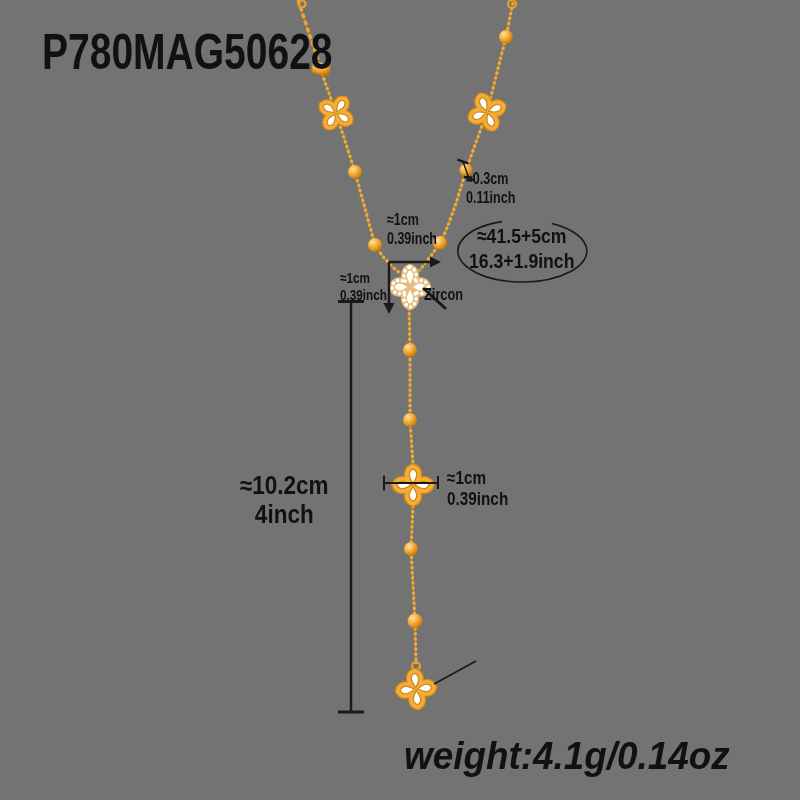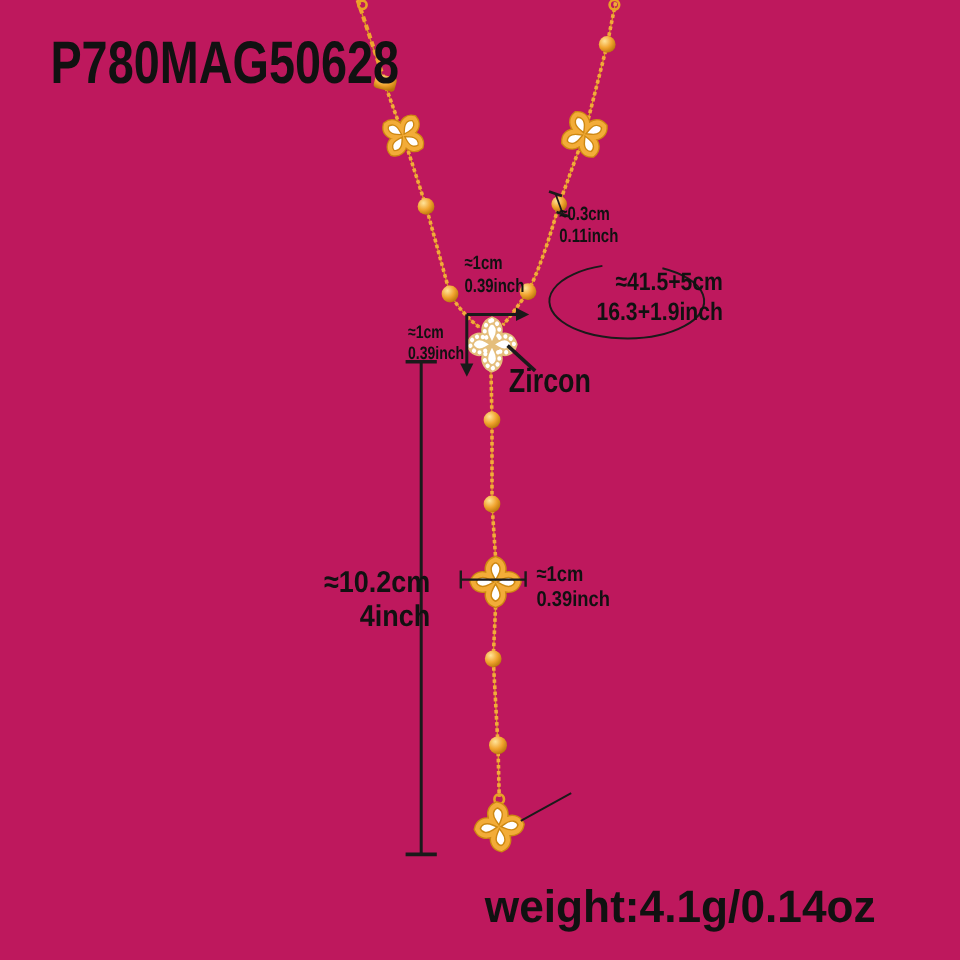--- a/index.html
+++ b/index.html
@@ -1,23 +1,23 @@
 <!DOCTYPE html>
 <html><head>
 <meta charset="utf-8">
 <style>
   html,body{margin:0;padding:0;background:#ffffff;}
   #canvas{
-    position:relative;width:800px;height:800px;background:#be185d;overflow:hidden;
+    position:relative;width:800px;height:800px;background:#737373;overflow:hidden;
     font-family:"Liberation Sans",sans-serif;font-weight:bold;color:#111111;
   }
   #art{position:absolute;left:0;top:0;z-index:1;}
   .lbl{position:absolute;z-index:2;line-height:1.16;white-space:nowrap;}
   .sx{display:inline-block;transform:scaleX(var(--s,1));transform-origin:left top;}
-  .ctr{text-align:right;}
+  .ctr{text-align:center;}
   .ctr .sx{transform-origin:center top;}
   .ln{display:block;}
   .chain-base{fill:none;stroke:#D9951F;stroke-width:1.1;}
   .chain-links{fill:none;stroke:#F2AB3A;stroke-width:3;stroke-dasharray:3 2.1;}
   .chain-ext{fill:none;stroke:#EFA42F;stroke-width:3.4;stroke-dasharray:4.5 2.8;}
   .charm-outer{stroke:#CE8812;stroke-width:5.6;fill:#ffffff;}
   .charm-inner{stroke:#F3AC38;stroke-width:3.4;fill:none;}
   .zircon-base{stroke:#E5BE7C;stroke-width:5.4;fill:#ffffff;}
   .zircon-dots{stroke:#ffffff;stroke-width:3.1;fill:none;stroke-dasharray:0.1 4.4;stroke-linecap:round;}
   .meas{stroke:#1a1a1a;fill:none;}
@@ -145,36 +145,36 @@
     </span>
   </div>
 
   <div class="lbl" style="left:340px;top:269px;font-size:15px;">
     <span class="sx" style="--s:.78">
       <span class="ln">≈1cm</span>
       <span class="ln">0.39inch</span>
     </span>
   </div>
 
-  <div class="lbl" style="left:424px;top:302px;font-size:28px;">
+  <div class="lbl" style="left:424px;top:286px;font-size:16px;">
     <span class="sx" style="--s:.8">Zircon</span>
   </div>
 
   <div class="lbl ctr" style="left:204px;top:471px;width:160px;font-size:25px;line-height:1.15;">
     <span class="sx" style="--s:.9">
       <span class="ln">≈10.2cm</span>
       <span class="ln">4inch</span>
     </span>
   </div>
 
   <div class="lbl" style="left:447px;top:468px;font-size:18px;">
     <span class="sx" style="--s:.85">
       <span class="ln">≈1cm</span>
       <span class="ln">0.39inch</span>
     </span>
   </div>
 
 
-  <div class="lbl" style="left:404px;top:734px;font-size:38px;">
+  <div class="lbl" style="left:404px;top:734px;font-size:38px;font-style:italic;">
     <span class="sx" style="--s:.97">weight:4.1g/0.14oz</span>
   </div>
 
 </div>
 
 </body></html>

